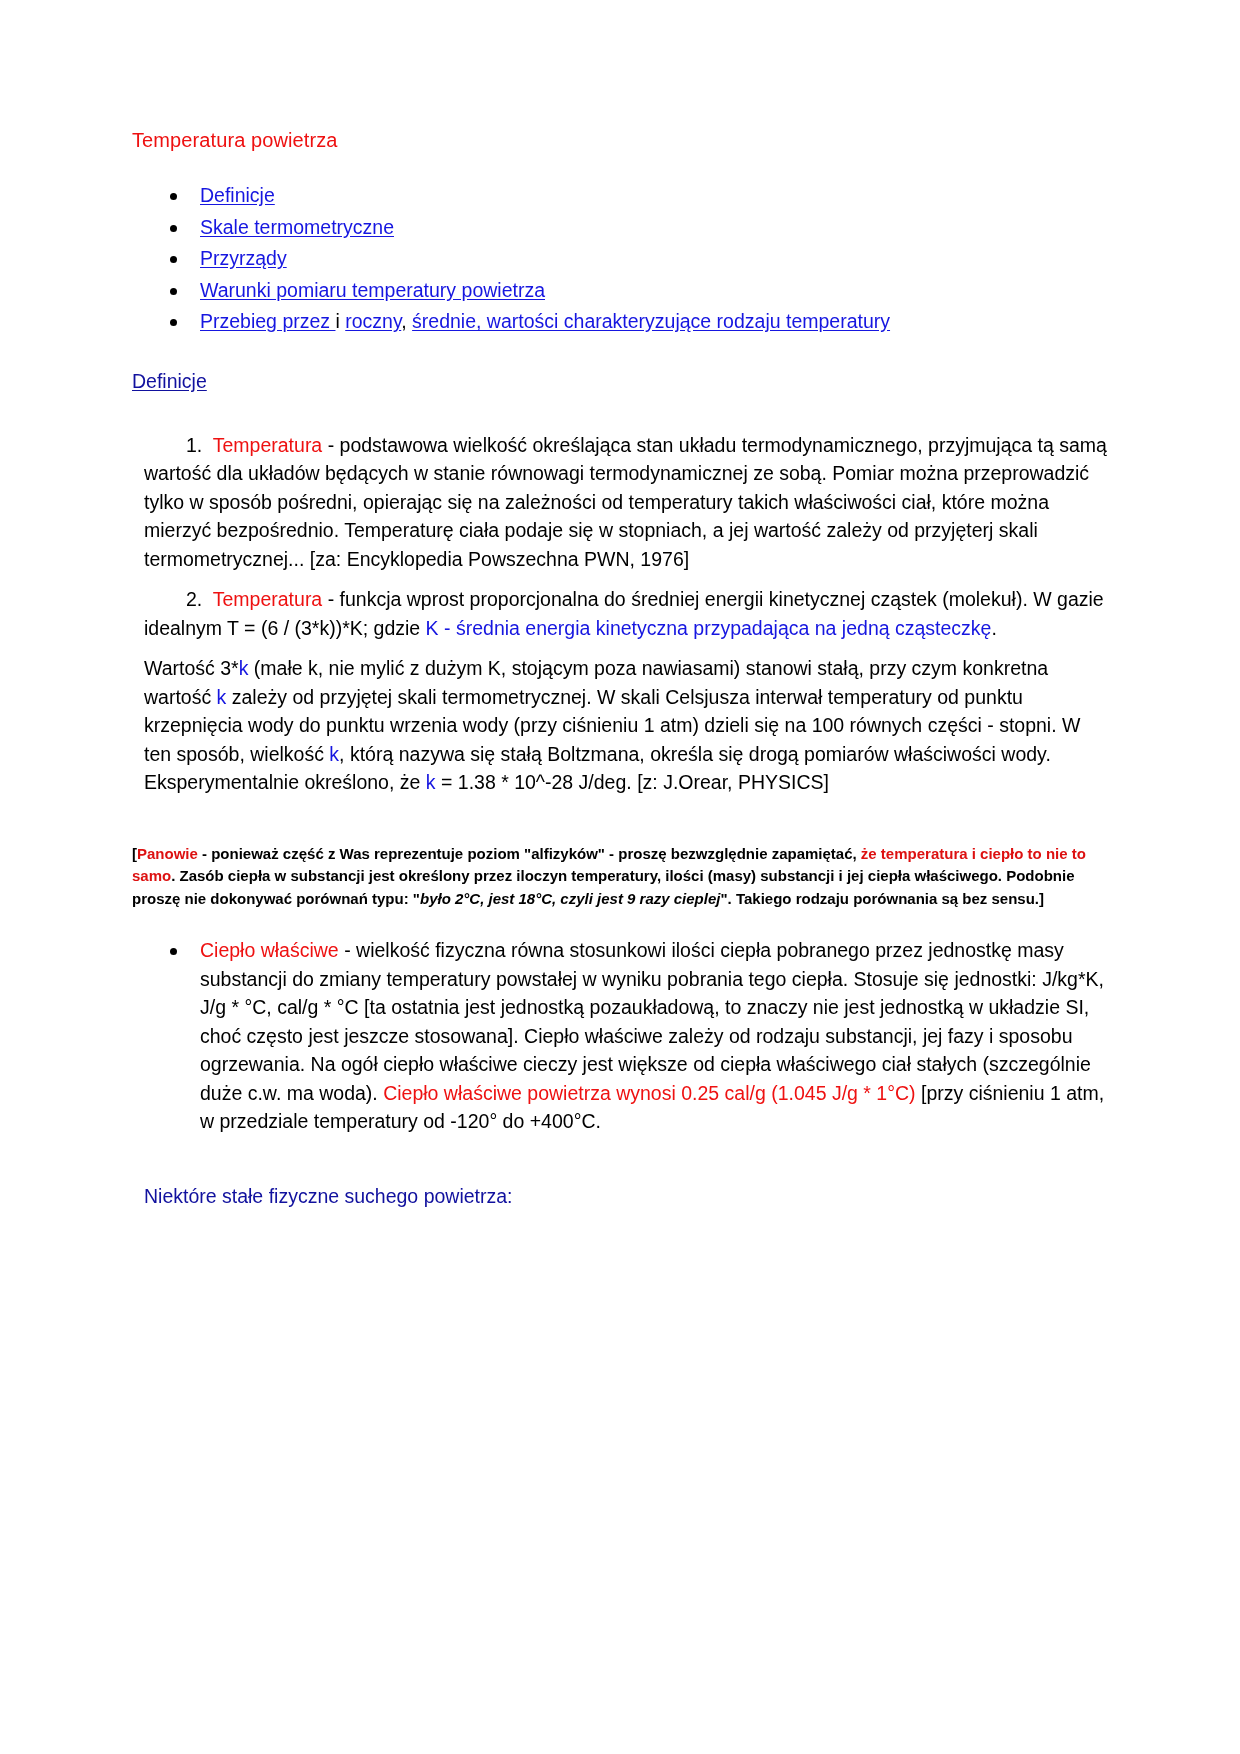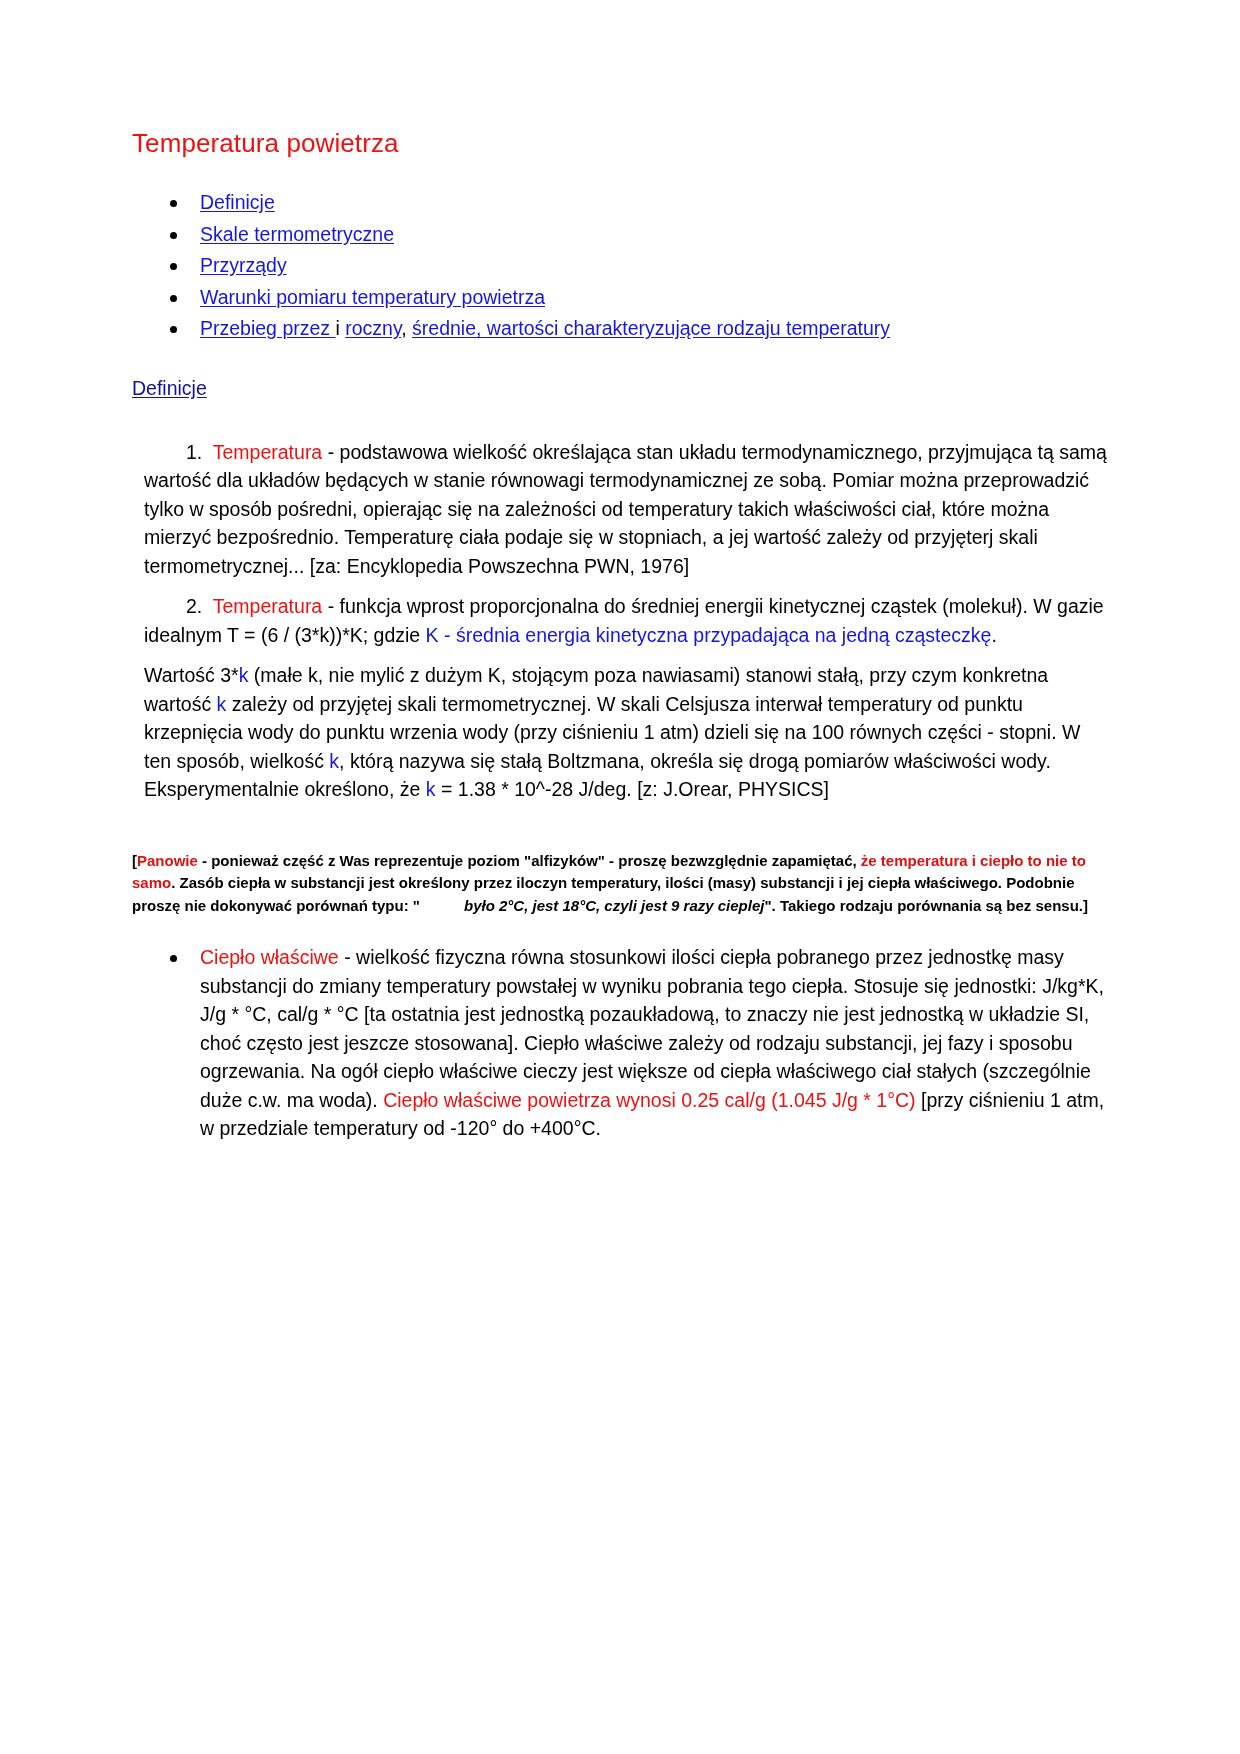--- a/index.html
+++ b/index.html
@@ -19,21 +19,21 @@
     width: 1240px;
     height: 1754px;
     box-sizing: border-box;
     padding: 128px 120px 0 132px;
     background: #ffffff;
   }
 
   
   .doc-title {
     color: #ee1111;
-    font-size: 26px;
+    font-size: 20px;
     font-weight: 400;
     line-height: 1.2;
     margin: 0 0 30px 0;
     letter-spacing: 0.1px;
   }
 
   
   ul.toc {
     list-style: none;
     margin: 0 0 34px 0;
@@ -86,21 +86,21 @@
   .navy  { color: #11119e; }
 
   
   p.note {
     font-size: 15px;
     line-height: 22.5px;
     margin: 0;
     font-weight: bold;
   }
   p.note .redn { color: #dd1111; }
-  p.note i { font-style: italic; margin-left: 44px; }
+  p.note i { font-style: italic; }
 
   
   ul.bul {
     list-style: none;
     margin: 0;
     padding: 0 0 0 38px;
   }
   ul.bul > li {
     position: relative;
     font-size: 19.5px;
@@ -161,14 +161,15 @@
   <p class="note"><span>[</span><span class="redn">Panowie</span><span> - ponieważ część z Was reprezentuje poziom "alfizyków" - proszę bezwzględnie zapamiętać, </span><span class="redn">że temperatura i ciepło to nie to samo</span><span>. Zasób ciepła w substancji jest określony przez iloczyn temperatury, ilości (masy) substancji i jej ciepła właściwego. Podobnie proszę nie dokonywać porównań typu: "</span><i>było 2°C, jest 18°C, czyli jest 9 razy cieplej</i><span>". Takiego rodzaju porównania są bez sensu.]</span></p>
 
   <div class="gap-md"></div>
 
   <ul class="bul">
     <li><span class="red">Ciepło właściwe</span><span> - wielkość fizyczna równa stosunkowi ilości ciepła pobranego przez jednostkę masy substancji do zmiany temperatury powstałej w wyniku pobrania tego ciepła. Stosuje się jednostki: J/kg*K, J/g * °C, cal/g * °C [ta ostatnia jest jednostką pozaukładową, to znaczy nie jest jednostką w układzie SI, choć często jest jeszcze stosowana]. Ciepło właściwe zależy od rodzaju substancji, jej fazy i sposobu ogrzewania. Na ogół ciepło właściwe cieczy jest większe od ciepła właściwego ciał stałych (szczególnie duże c.w. ma woda). </span><span class="red">Ciepło właściwe powietrza wynosi 0.25 cal/g (1.045 J/g * 1°C)</span><span> [przy ciśnieniu 1 atm, w przedziale temperatury od -120° do +400°C.</span></li>
   </ul>
 
   <div class="gap-lg"></div>
 
+  <p class="body navy">Niektóre stałe fizyczne suchego powietrza:</p>
 
 </div>
 
 </body></html>

